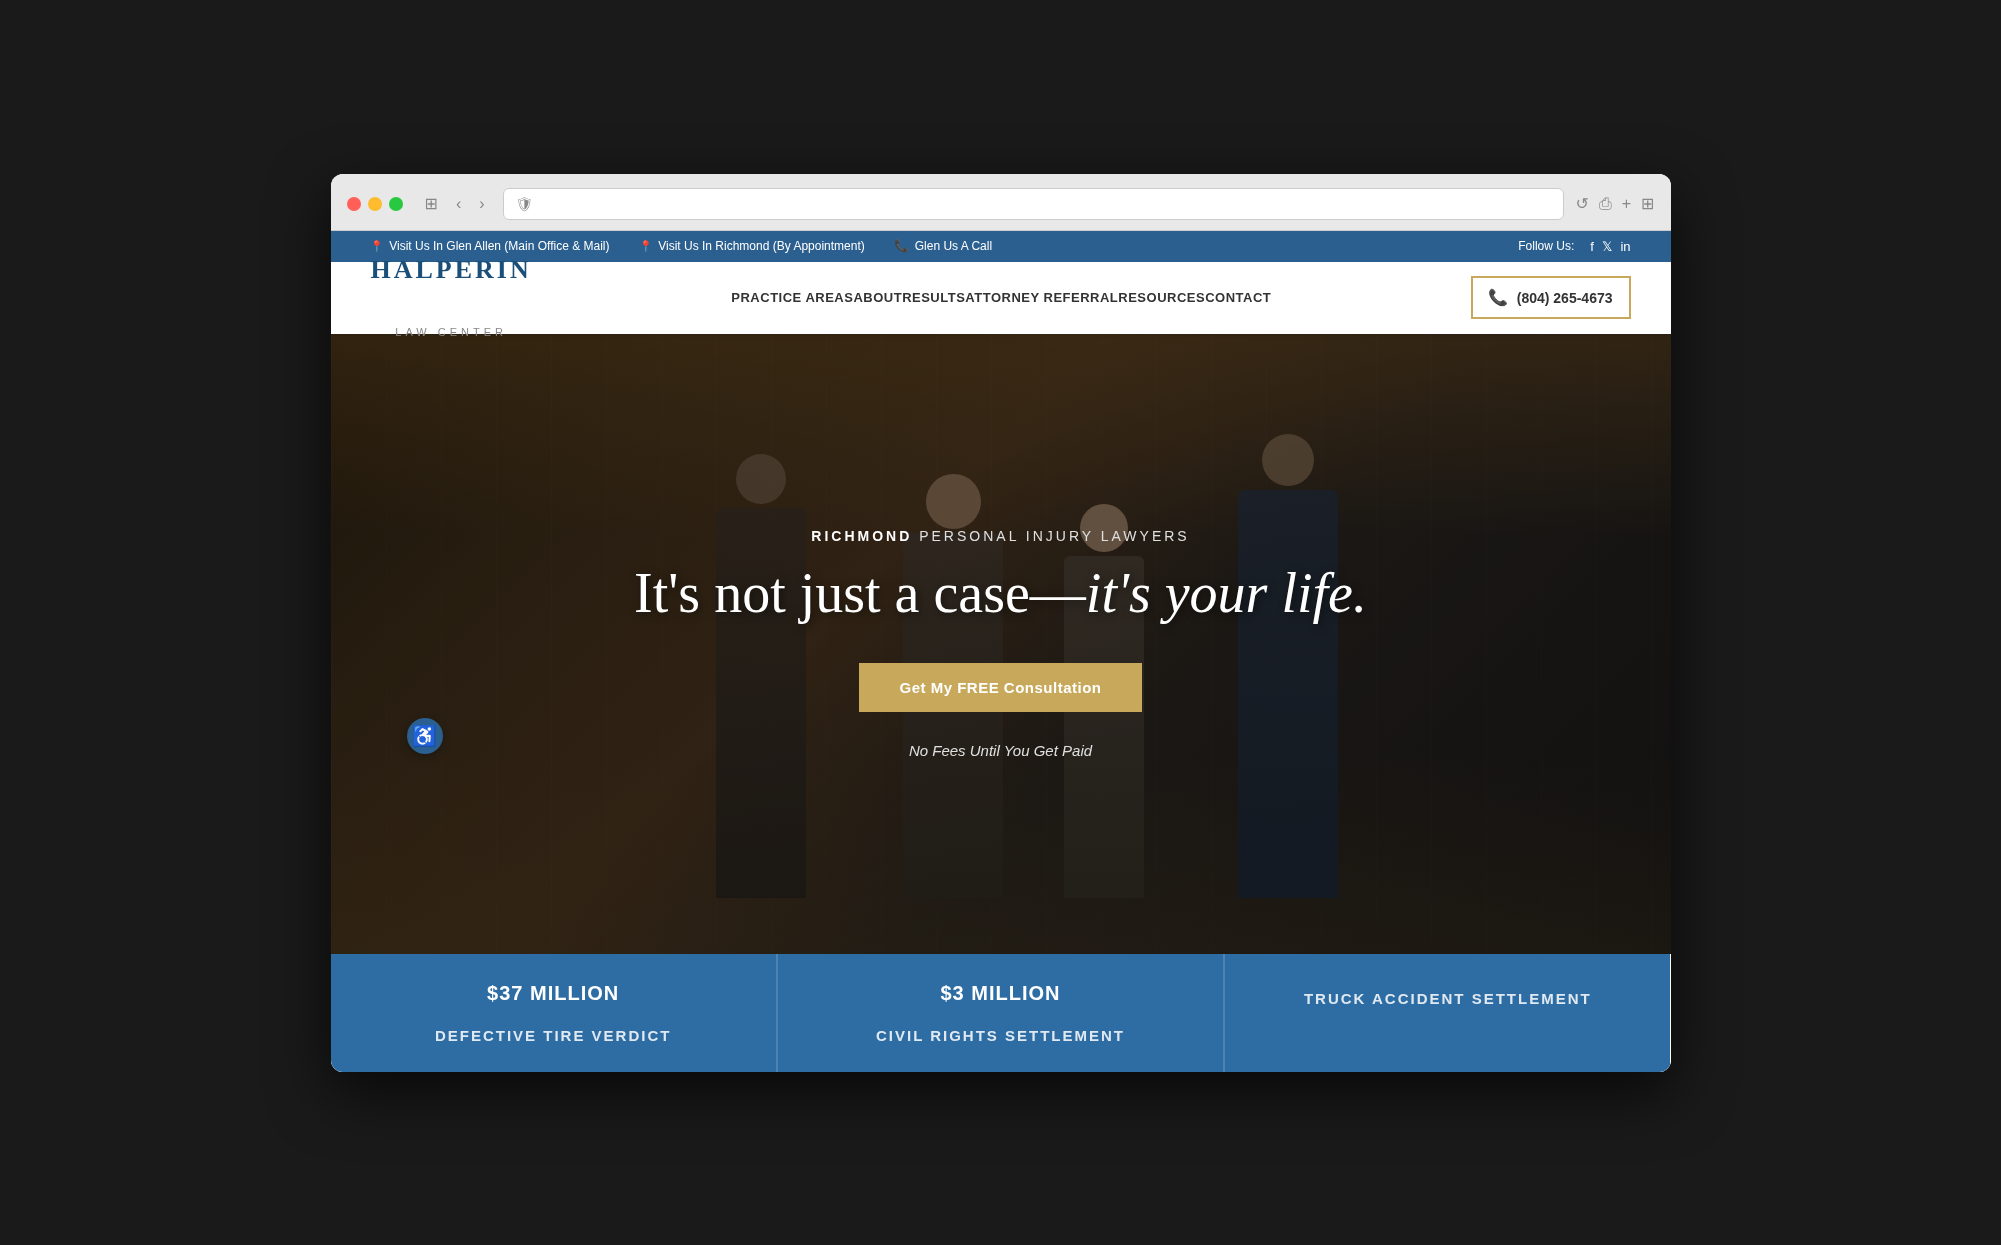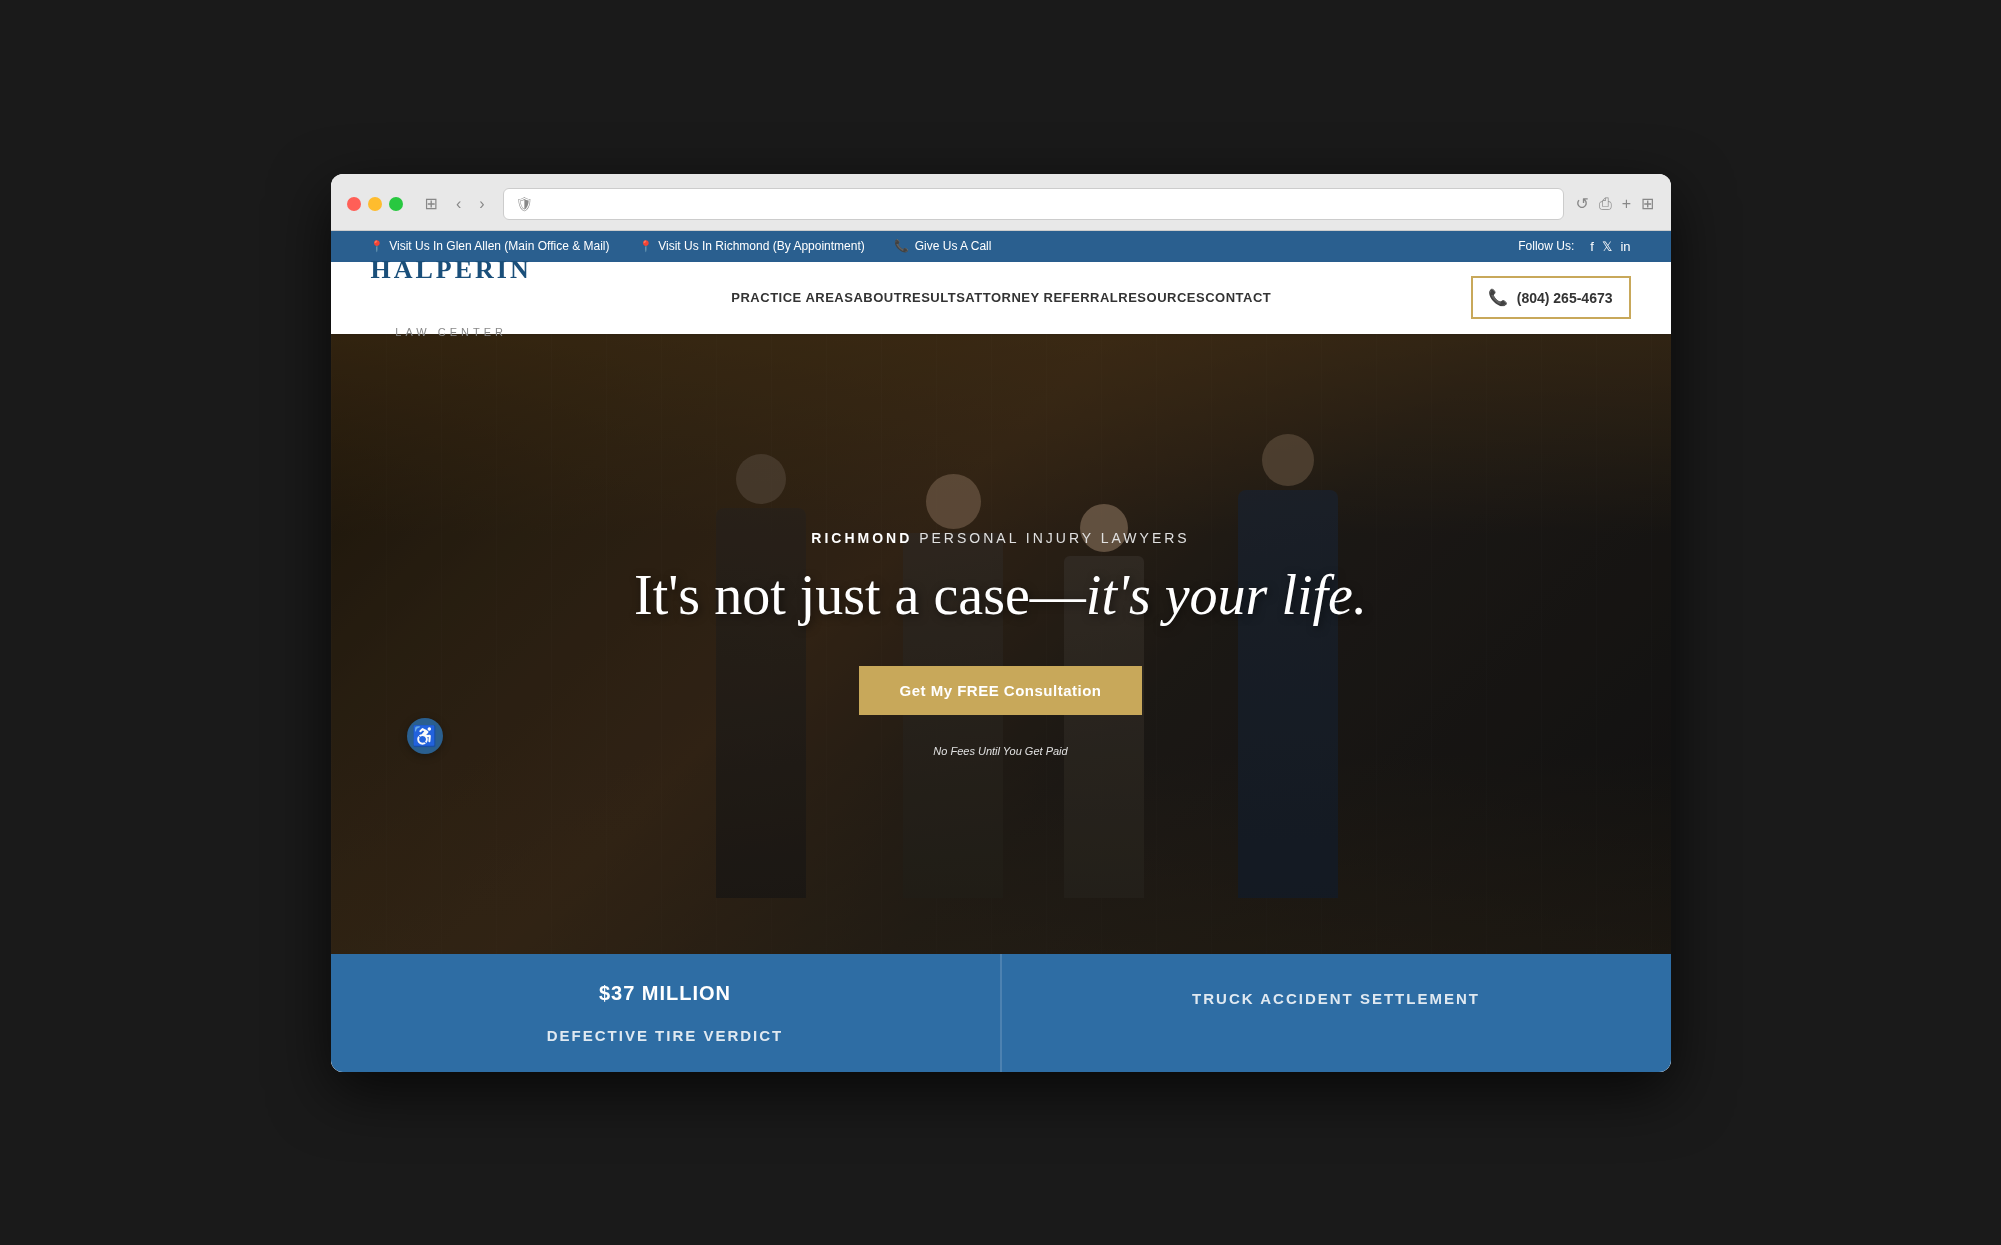--- a/index.html
+++ b/index.html
@@ -248,21 +248,21 @@
       font-size: 15px;
       font-weight: 700;
       letter-spacing: 0.5px;
       cursor: pointer;
       display: inline-block;
       text-transform: none;
       margin-bottom: 16px;
     }
     .hero-fees {
       font-style: italic;
-      font-size: 11px;
+      font-size: 15px;
       color: #e0e0e0;
       margin-top: 8px;
     }
 
     
     .results-bar {
       display: flex;
       background: #fff;
     }
     .result-item {
@@ -361,21 +361,21 @@
         <div class="top-bar-item">
           <span class="pin-icon">📍</span>
           <span>Visit Us In Glen Allen (Main Office &amp; Mail)</span>
         </div>
         <div class="top-bar-item">
           <span class="pin-icon">📍</span>
           <span>Visit Us In Richmond (By Appointment)</span>
         </div>
         <div class="top-bar-item">
           <span>📞</span>
-          <span>Give Us A Call</span>
+          <span>Glen Us A Call</span>
         </div>
       </div>
       <div class="top-bar-right">
         <span>Follow Us:</span>
         <div class="social-icons">
           <a class="social-icon">f</a>
           <a class="social-icon">𝕏</a>
           <a class="social-icon">in</a>
         </div>
       </div>
@@ -453,18 +453,22 @@
         <span class="a11y-icon">♿</span>
       </div>
     </div>
 
     <div class="results-bar">
       <div class="result-item">
         <div class="result-amount">$37 MILLION</div>
         <div class="result-label">DEFECTIVE TIRE VERDICT</div>
       </div>
       <div class="result-item">
+        <div class="result-amount">$3 MILLION</div>
+        <div class="result-label">CIVIL RIGHTS SETTLEMENT</div>
+      </div>
+      <div class="result-item">
         <div class="result-label">TRUCK ACCIDENT SETTLEMENT</div>
       </div>
     </div>
 
   </div>
 </div>
 
 </body></html>

